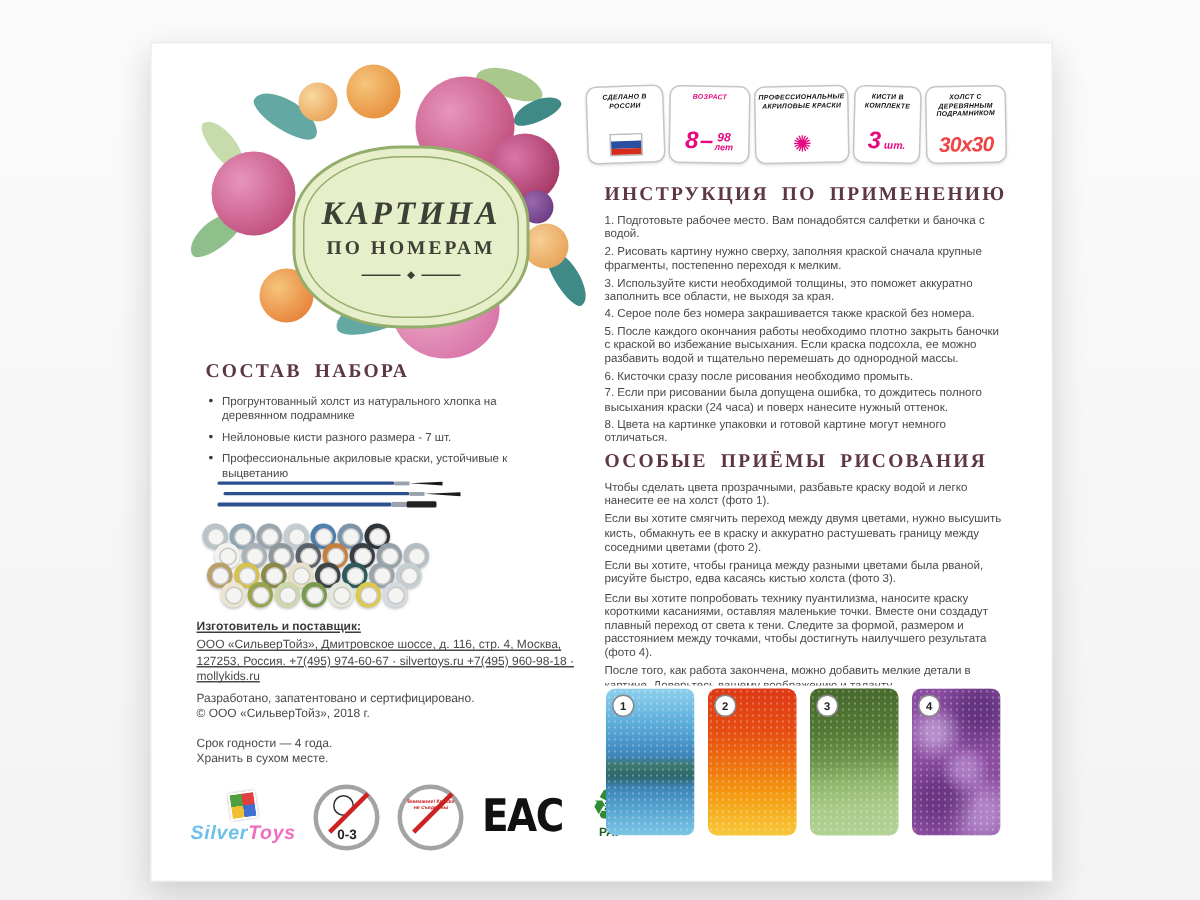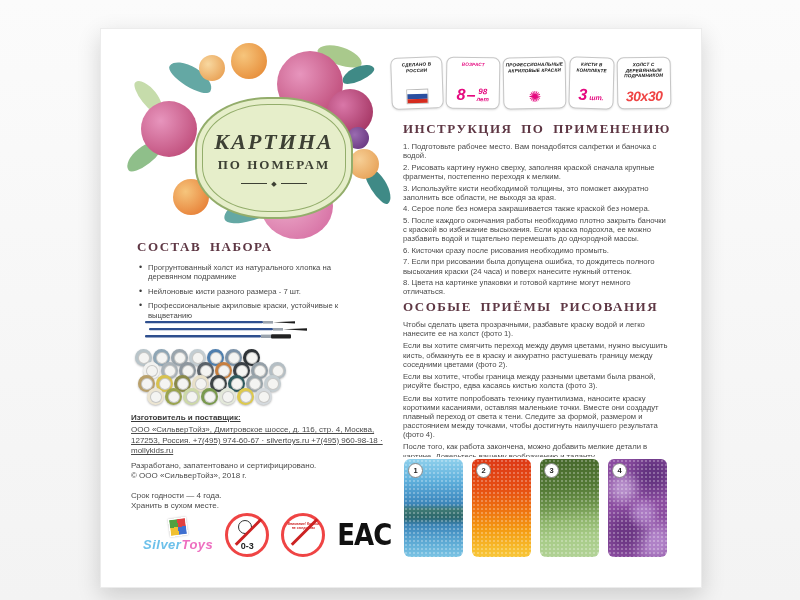--- a/index.html
+++ b/index.html
@@ -55,28 +55,28 @@
   .pot{width:17px;height:17px;border-radius:50%;display:inline-flex;align-items:center;justify-content:center;
     box-shadow:0 1px 2px rgba(0,0,0,.25);}
   .pot-cap{width:10px;height:10px;border-radius:50%;background:#f4f4f2;border:1px solid rgba(0,0,0,.18);}
   
   .maker{position:absolute;left:30px;top:384px;width:256px;}
   .maker .bold{font-weight:bold;font-size:8px;color:#3a3a3a;}
   .maker p{margin:0 0 2px 0;font-size:8px;line-height:1.3;text-decoration:underline;}
   .cert{position:absolute;left:30px;top:432px;width:256px;font-size:8px;line-height:1.3;}
   .shelf{position:absolute;left:30px;top:462px;width:256px;font-size:8px;line-height:1.3;}
   
-  .logos{position:absolute;left:26px;top:476px;width:268px;height:60px;display:flex;align-items:center;gap:12px;margin-left:16px;}
+  .logos{position:absolute;left:26px;top:486px;width:268px;height:60px;display:flex;align-items:center;gap:12px;}
   .st-logo{display:flex;flex-direction:column;align-items:center;width:74px;}
   .cube{width:16px;height:16px;transform:rotate(-8deg);border:1px solid #fff;box-shadow:0 0 2px rgba(0,0,0,.3);
     background:conic-gradient(#e04040 0 25%,#4070d0 25% 50%,#f0c030 50% 75%,#50a040 75% 100%);}
   .st-text{font-size:13px;font-weight:bold;font-style:italic;letter-spacing:.5px;margin-top:1px;
     text-shadow:0 0 2px #fff,0 0 2px #fff;}
   .st-silver{color:#6cc0ea;}.st-toys{color:#ee6fc0;}
-  .ban{position:relative;width:38px;height:38px;border:3px solid #ef4444;border-radius:50%;background:#fff;flex:none;}
+  .ban{position:relative;width:38px;height:38px;border:3px solid #a3a3a3;border-radius:50%;background:#fff;flex:none;}
   .ban::after{content:"";position:absolute;left:50%;top:-2px;width:3px;height:36px;background:#cc2222;transform:rotate(45deg);transform-origin:center;}
   .age-face{position:absolute;left:10px;top:4px;width:12px;height:12px;border:1.5px solid #333;border-radius:50%;}
   .age-num{position:absolute;left:0;right:0;bottom:3px;text-align:center;font-size:9px;font-weight:bold;color:#222;}
   .ban-text{position:absolute;inset:6px 3px;font-size:3.5px;line-height:1.2;color:#cc2222;font-weight:bold;text-align:center;overflow:hidden;}
   .eac{font-family:"DejaVu Sans",sans-serif;font-weight:bold;font-size:26px;color:#111;letter-spacing:-1px;transform:scaleY(1.15);}
   .recycle{position:relative;width:40px;height:46px;text-align:center;flex:none;}
   .recycle .tri{font-size:30px;line-height:32px;color:#2f8a32;}
   .recycle .num{position:absolute;left:0;right:0;top:11px;font-size:8px;font-weight:bold;color:#1c5e20;}
   .recycle .sub{font-size:8px;font-weight:bold;color:#1c5e20;line-height:1;margin-top:-3px;}
   

